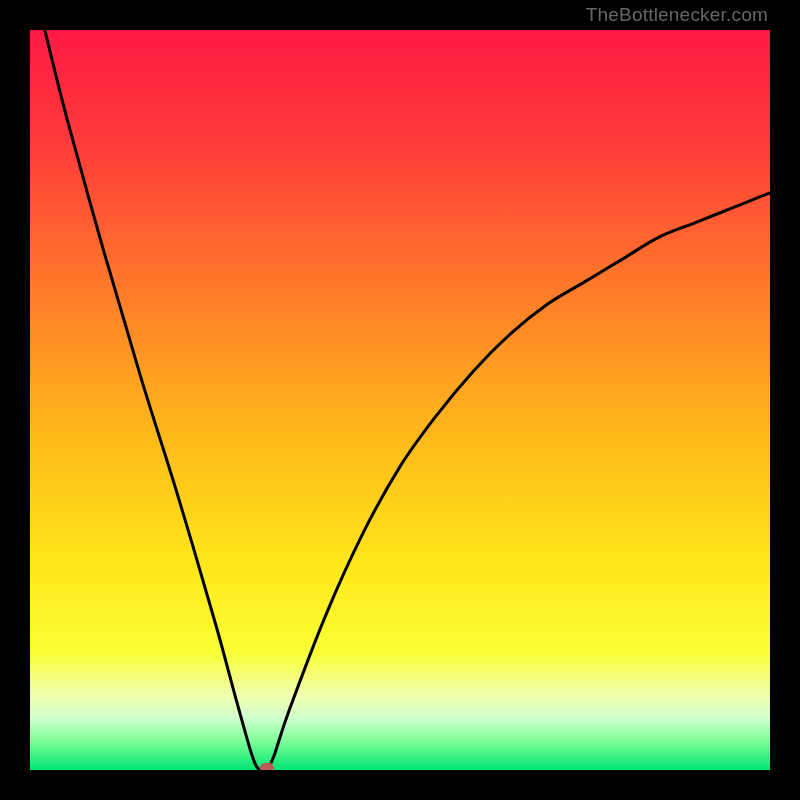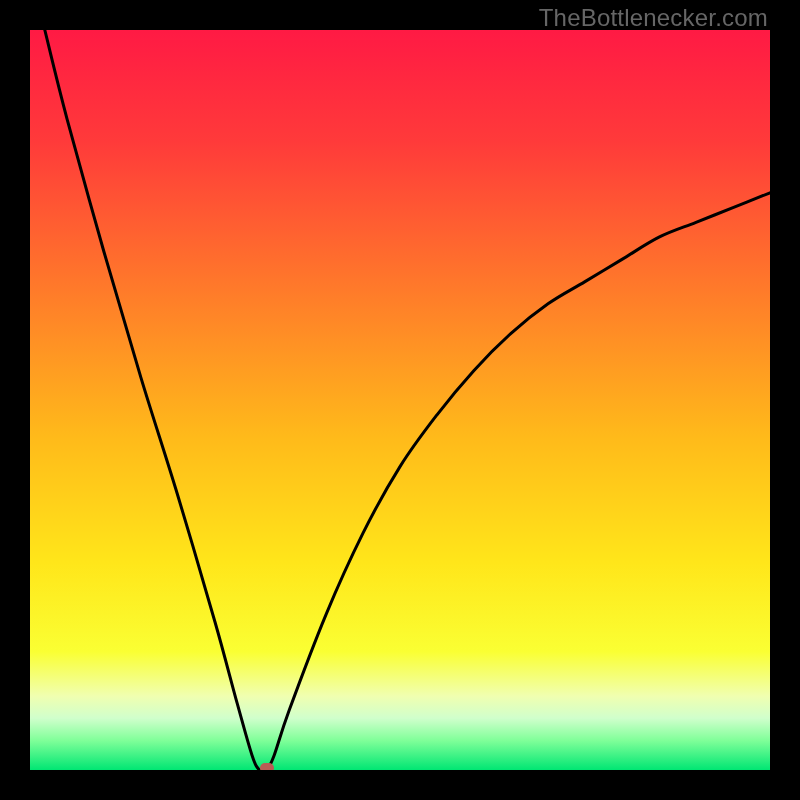--- a/index.html
+++ b/index.html
@@ -33,21 +33,21 @@
     position: absolute;
     inset: 0;
     width: 100%;
     height: 100%;
   }
   .watermark {
     position: absolute;
     top: 4px;
     right: 32px;
     color: #666666;
-    font-size: 24px;
+    font-size: 19px;
     letter-spacing: 0.2px;
   }
   .marker {
     position: absolute;
     width: 14px;
     height: 10px;
     background: #b95c55;
     border-radius: 5px;
   }
 </style>

